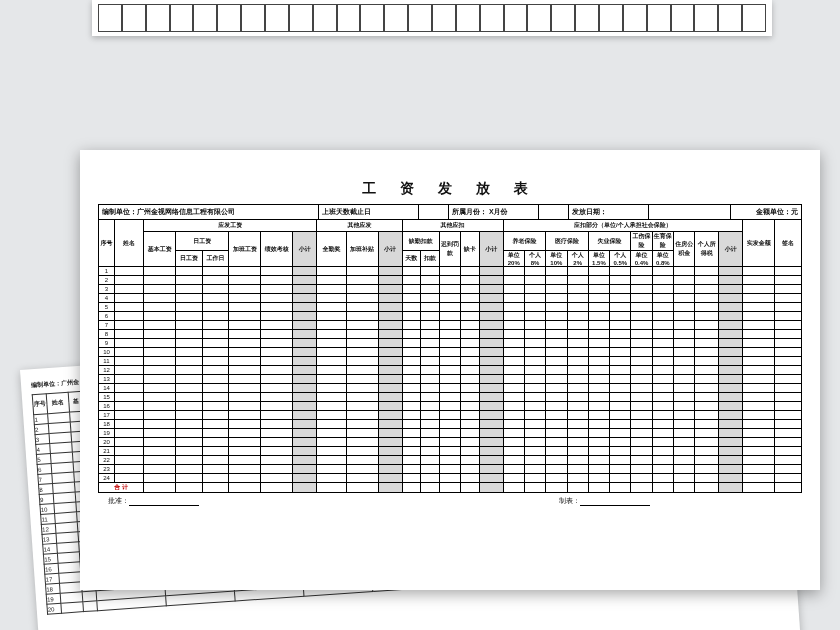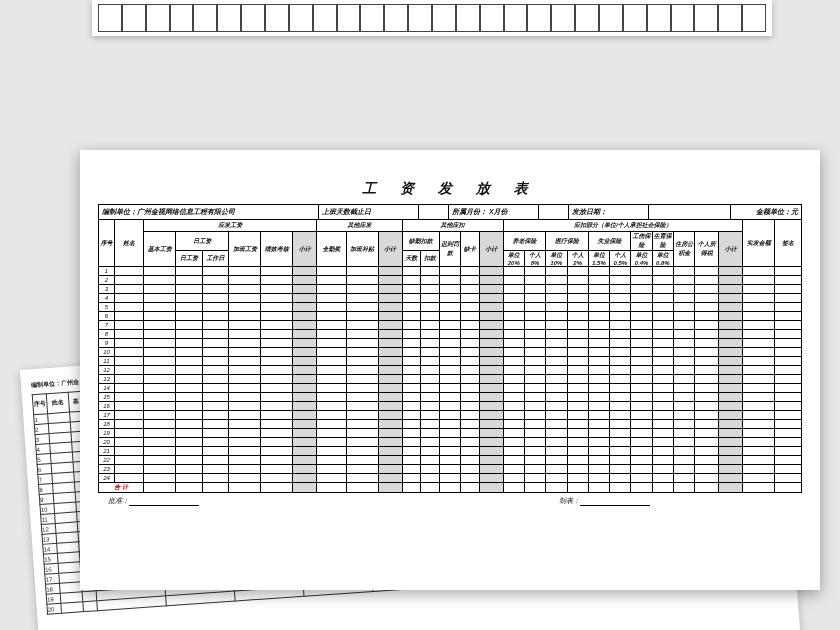--- a/index.html
+++ b/index.html
@@ -50,21 +50,20 @@
 
   
   .sheet-main {
     position: absolute;
     left: 80px; top: 150px;
     width: 740px; height: 440px;
     background: #fff;
     box-shadow: 0 4px 14px rgba(0,0,0,0.35);
     padding: 30px 18px 0 18px;
     color: #111;
-    font-style: italic;
   }
 
   .title {
     text-align: center;
     font-size: 14px;
     font-weight: bold;
     letter-spacing: 10px;
     margin-bottom: 6px;
   }
   .meta-row {

